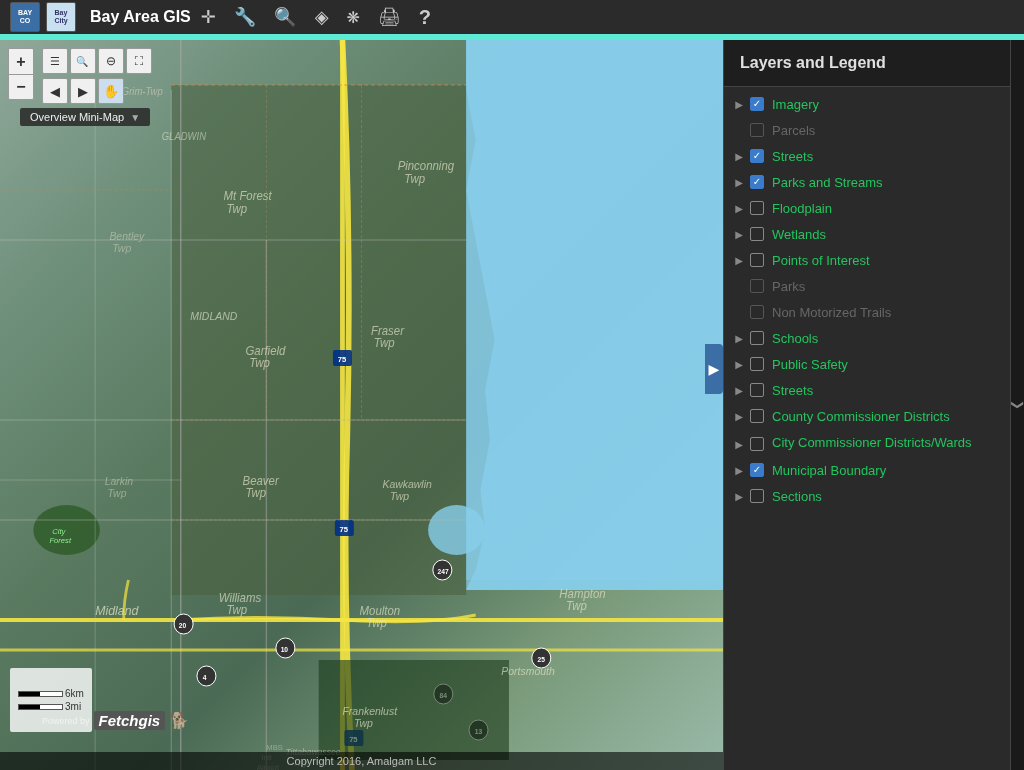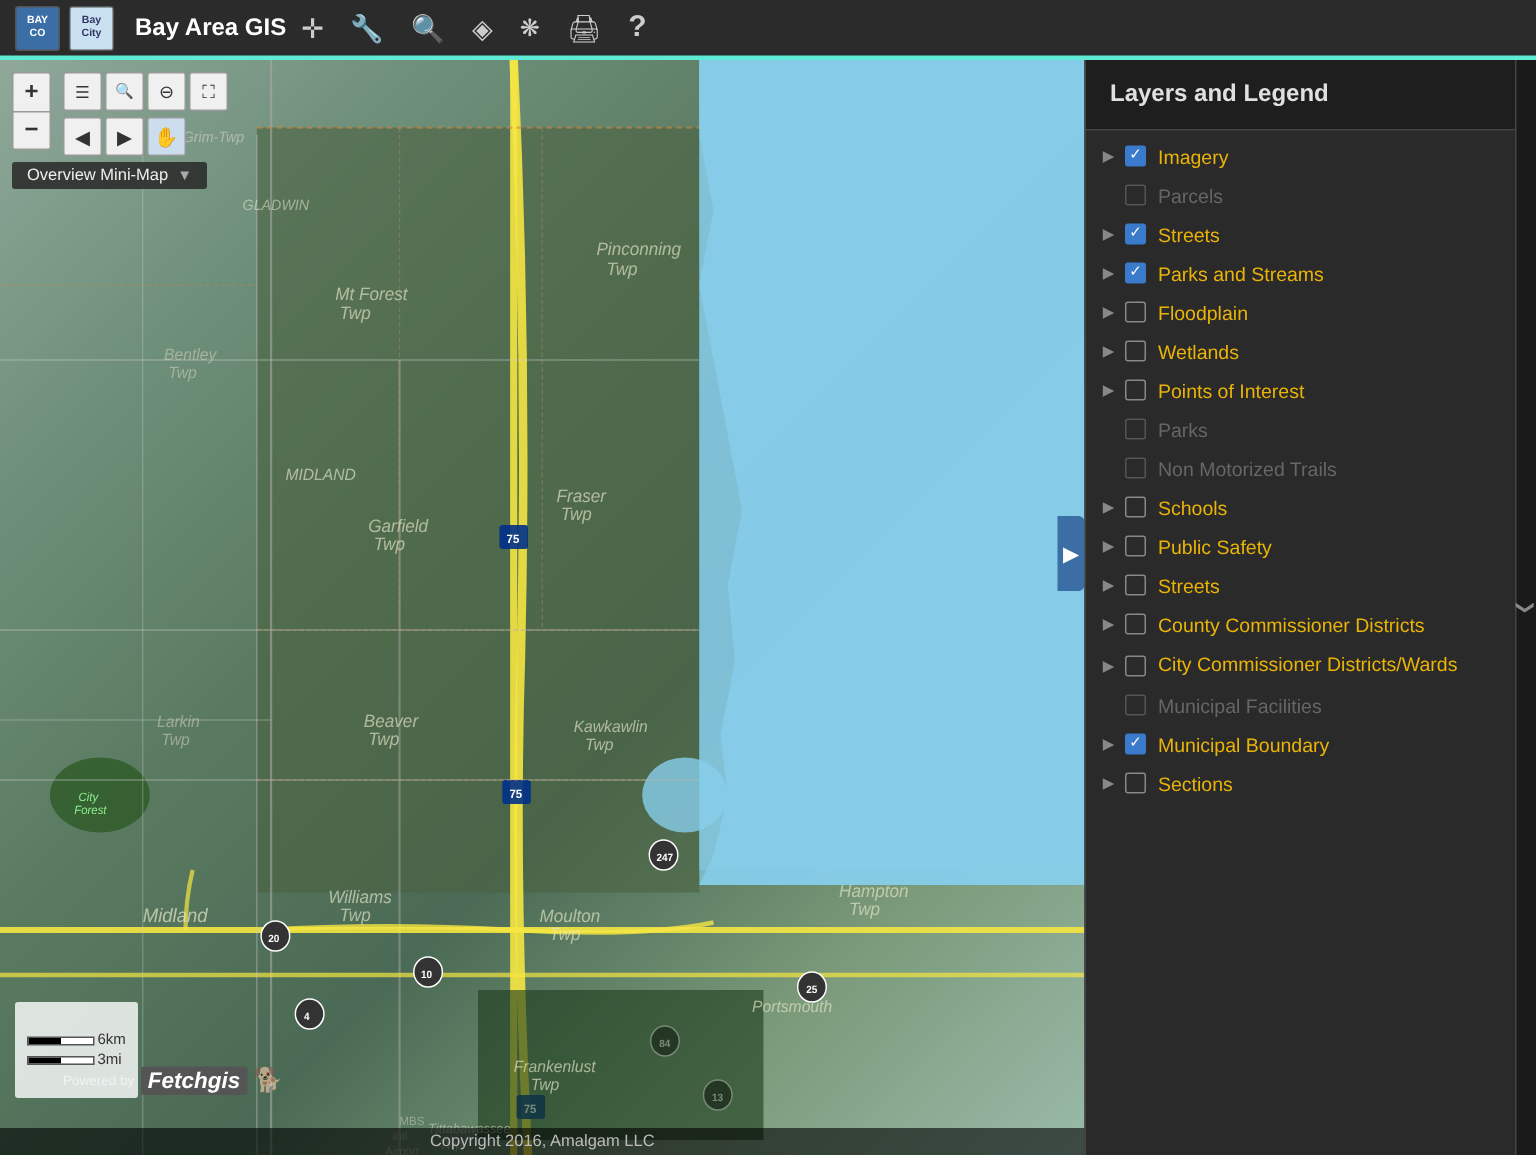--- a/index.html
+++ b/index.html
@@ -5,21 +5,21 @@
     * { margin: 0; padding: 0; box-sizing: border-box; }
     body { width: 1024px; height: 770px; overflow: hidden; background: #1a1a1a; font-family: Arial, sans-serif; }
 
     
     #header {
       width: 100%;
       height: 40px;
       background: #2b2b2b;
       display: flex;
       align-items: center;
-      border-bottom: 3px solid #5eead4;
+      border-bottom: 6px solid #5eead4;
     }
     #logo-area {
       display: flex;
       align-items: center;
       padding: 0 10px;
       gap: 6px;
     }
     .logo-box {
       width: 30px; height: 30px;
       background: #3a6ea5;
@@ -169,21 +169,21 @@
       content: '✓';
       color: white;
       font-size: 10px;
       line-height: 1;
     }
     .layer-checkbox.disabled-check {
       background: transparent;
       border-color: #555;
     }
     .layer-label {
-      color: #eab308;
+      color: #22c55e;
       font-size: 13px;
     }
     .layer-label.disabled { color: #666; }
 
     
     #map-footer {
       position: absolute;
       bottom: 0; left: 0; right: 0;
       background: rgba(0,0,0,0.6);
       color: #bbb;
@@ -399,21 +399,21 @@
       <button class="toolbar-btn" style="font-size:12px">⛶</button>
     </div>
 
     <div style="position:absolute;top:38px;left:42px;z-index:20;display:flex;gap:2px">
       <button class="toolbar-btn">◀</button>
       <button class="toolbar-btn">▶</button>
       <button class="toolbar-btn active">✋</button>
     </div>
 
     <div style="position:absolute;top:68px;left:8px;z-index:20">
-      <div style="background:rgba(40,40,40,0.85);color:#eee;font-size:11px;padding:3px 10px;display:flex;align-items:center;gap:6px;border-radius:2px;cursor:pointer;">
+      <div style="background:rgba(40,40,40,0.85);color:#eee;font-size:11px;padding:3px 10px;display:flex;align-items:center;gap:6px;border-radius:2px;cursor:pointer;margin-left:12px;">
         <span>Overview Mini-Map</span>
         <span style="color:#aaa;font-size:10px">▼</span>
       </div>
     </div>
 
     <div style="position:absolute;bottom:38px;left:10px;z-index:20;">
       <div style="background:rgba(255,255,255,0.8);padding:20px 8px;border-radius:2px;font-size:10px;color:#333;">
         <div style="display:flex;align-items:center;gap:2px;margin-bottom:2px;">
           <div style="width:45px;height:6px;background:linear-gradient(to right,black 0%,black 50%,white 50%,white 100%);border:1px solid #555;"></div>
           <span>6km</span>
@@ -522,25 +522,20 @@
         <div class="layer-checkbox"></div>
         <span class="layer-label">County Commissioner Districts</span>
       </div>
 
       <div class="layer-item" style="align-items:flex-start;padding-top:6px;padding-bottom:6px">
         <div class="layer-arrow" style="margin-top:2px">▶</div>
         <div class="layer-checkbox" style="margin-top:2px"></div>
         <span class="layer-label">City Commissioner Districts/Wards</span>
       </div>
 
-      <div class="layer-item">
-        <div class="layer-arrow disabled"></div>
-        <div class="layer-checkbox disabled-check"></div>
-        <span class="layer-label disabled">Municipal Facilities</span>
-      </div>
 
       <div class="layer-item">
         <div class="layer-arrow">▶</div>
         <div class="layer-checkbox checked"></div>
         <span class="layer-label">Municipal Boundary</span>
       </div>
 
       <div class="layer-item">
         <div class="layer-arrow">▶</div>
         <div class="layer-checkbox"></div>

